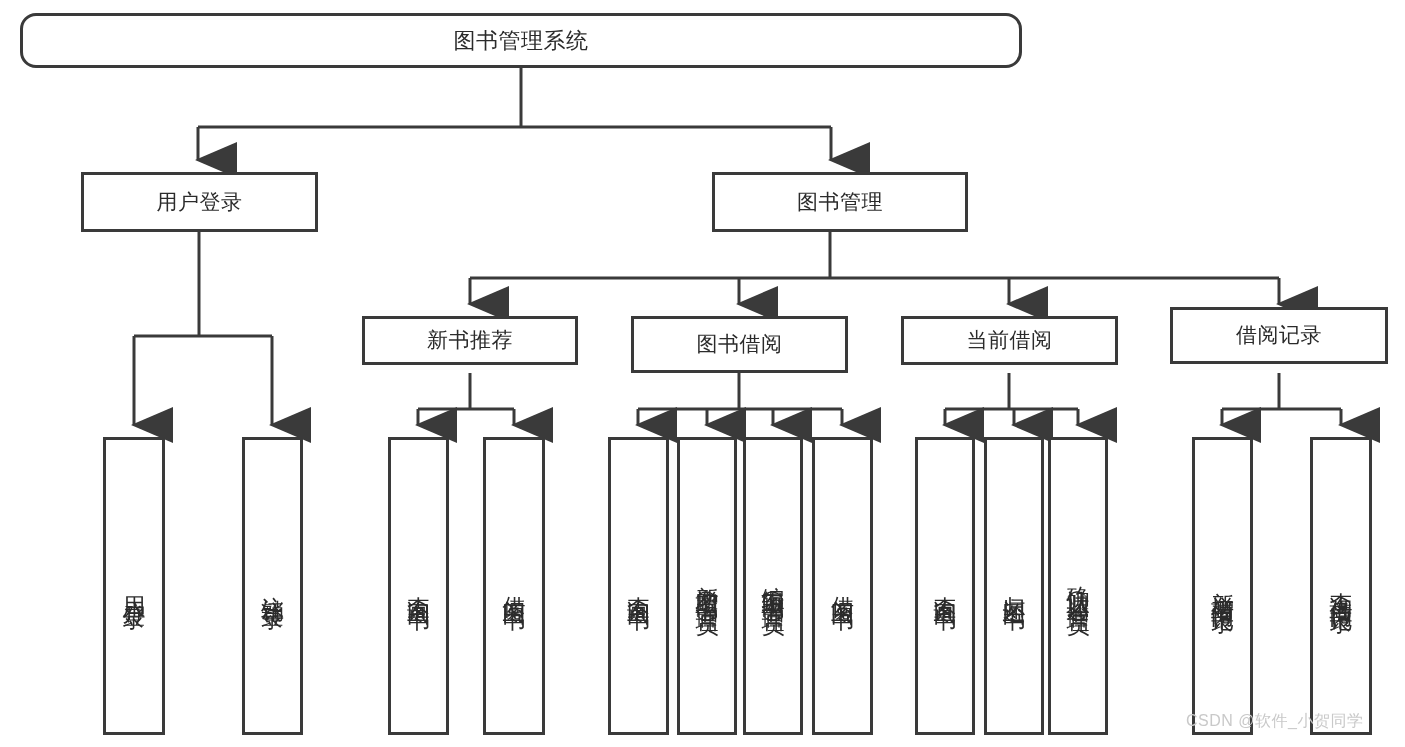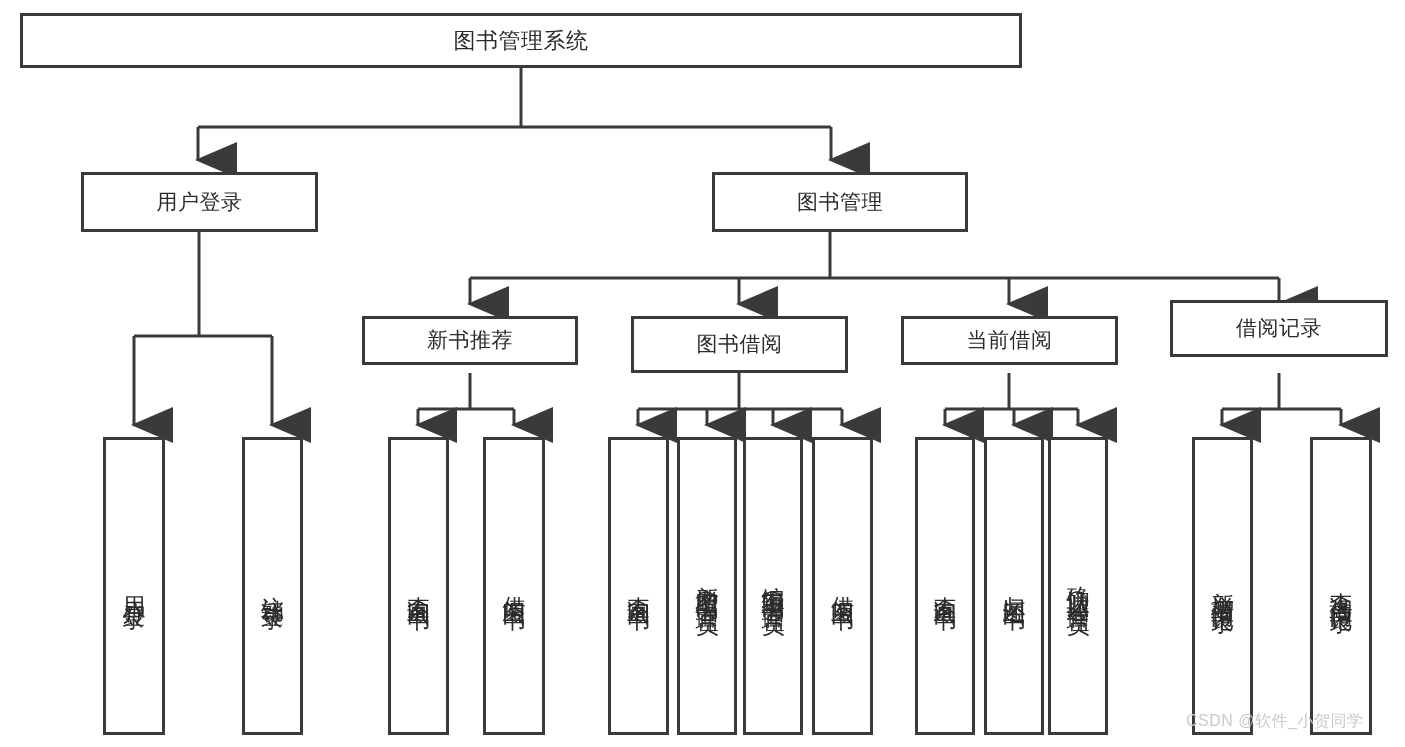--- a/index.html
+++ b/index.html
@@ -106,41 +106,41 @@
       <path d="M1014,409 L1014,425" marker-end="url(#arrow)"></path>
       <path d="M1078,409 L1078,425" marker-end="url(#arrow)"></path>
 
       <path d="M1279,373 L1279,409"></path>
       <path d="M1222,409 L1341,409"></path>
       <path d="M1222,409 L1222,425" marker-end="url(#arrow)"></path>
       <path d="M1341,409 L1341,425" marker-end="url(#arrow)"></path>
     </g>
   </svg>
 
-  <div class="node root horiz" style="left:20px;top:13px;width:1002px;height:55px;">
+  <div class="node root horiz" style="left:20px;top:13px;width:1002px;height:55px;border-radius:16px;">
     <span class="lbl">图书管理系统</span>
   </div>
 
   <div class="node horiz" style="left:81px;top:172px;width:237px;height:60px;">
     <span class="lbl">用户登录</span>
   </div>
   <div class="node horiz" style="left:712px;top:172px;width:256px;height:60px;">
     <span class="lbl">图书管理</span>
   </div>
 
   <div class="node horiz" style="left:362px;top:316px;width:216px;height:49px;">
     <span class="lbl">新书推荐</span>
   </div>
   <div class="node horiz" style="left:631px;top:316px;width:217px;height:57px;align-items:center;">
     <span class="lbl">图书借阅</span>
   </div>
   <div class="node horiz" style="left:901px;top:316px;width:217px;height:49px;">
     <span class="lbl">当前借阅</span>
   </div>
-  <div class="node horiz" style="left:1170px;top:300px;width:218px;height:57px;">
+  <div class="node horiz" style="left:1170px;top:307px;width:218px;height:57px;">
     <span class="lbl">借阅记录</span>
   </div>
 
   <div class="node vert" style="left:103px;top:437px;width:62px;height:298px;">
     <span class="lbl">用户登录</span>
   </div>
   <div class="node vert" style="left:242px;top:437px;width:61px;height:298px;">
     <span class="lbl">注销登录</span>
   </div>
 

